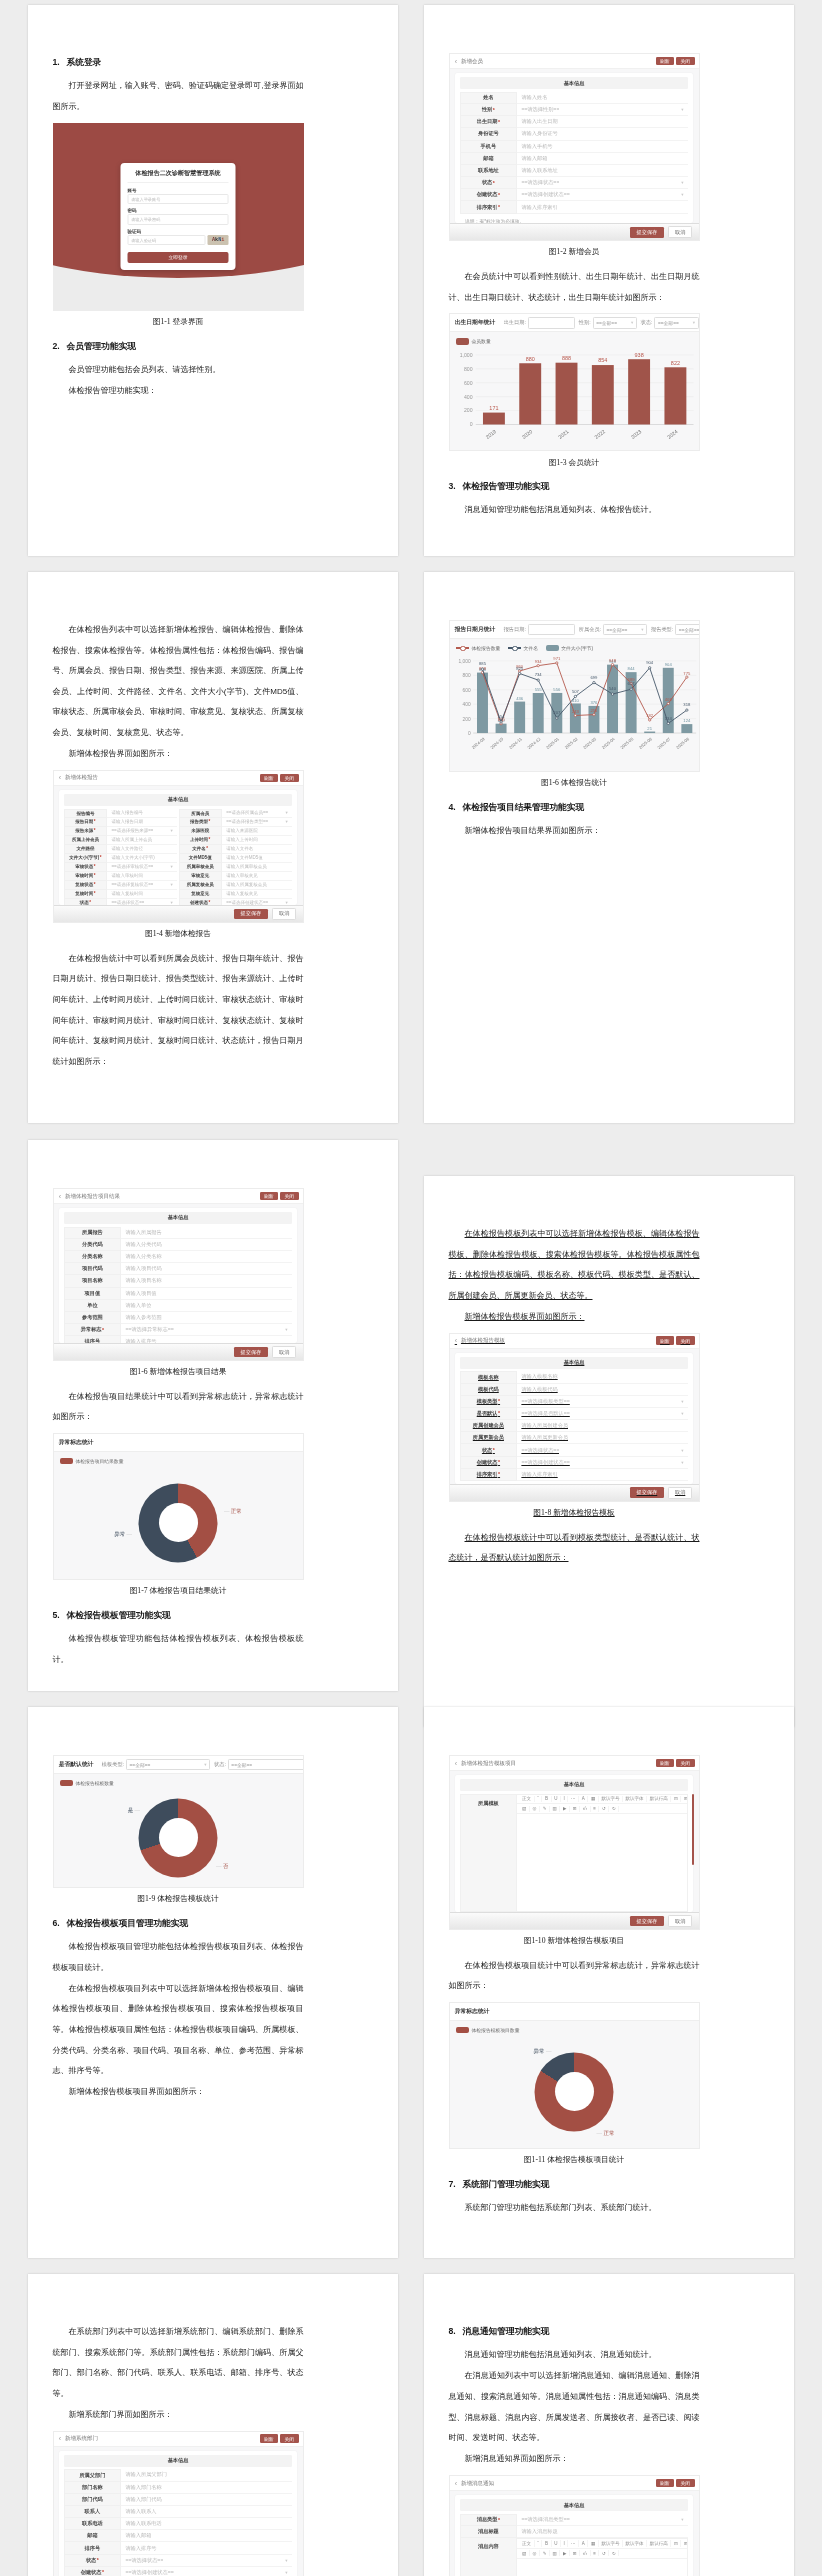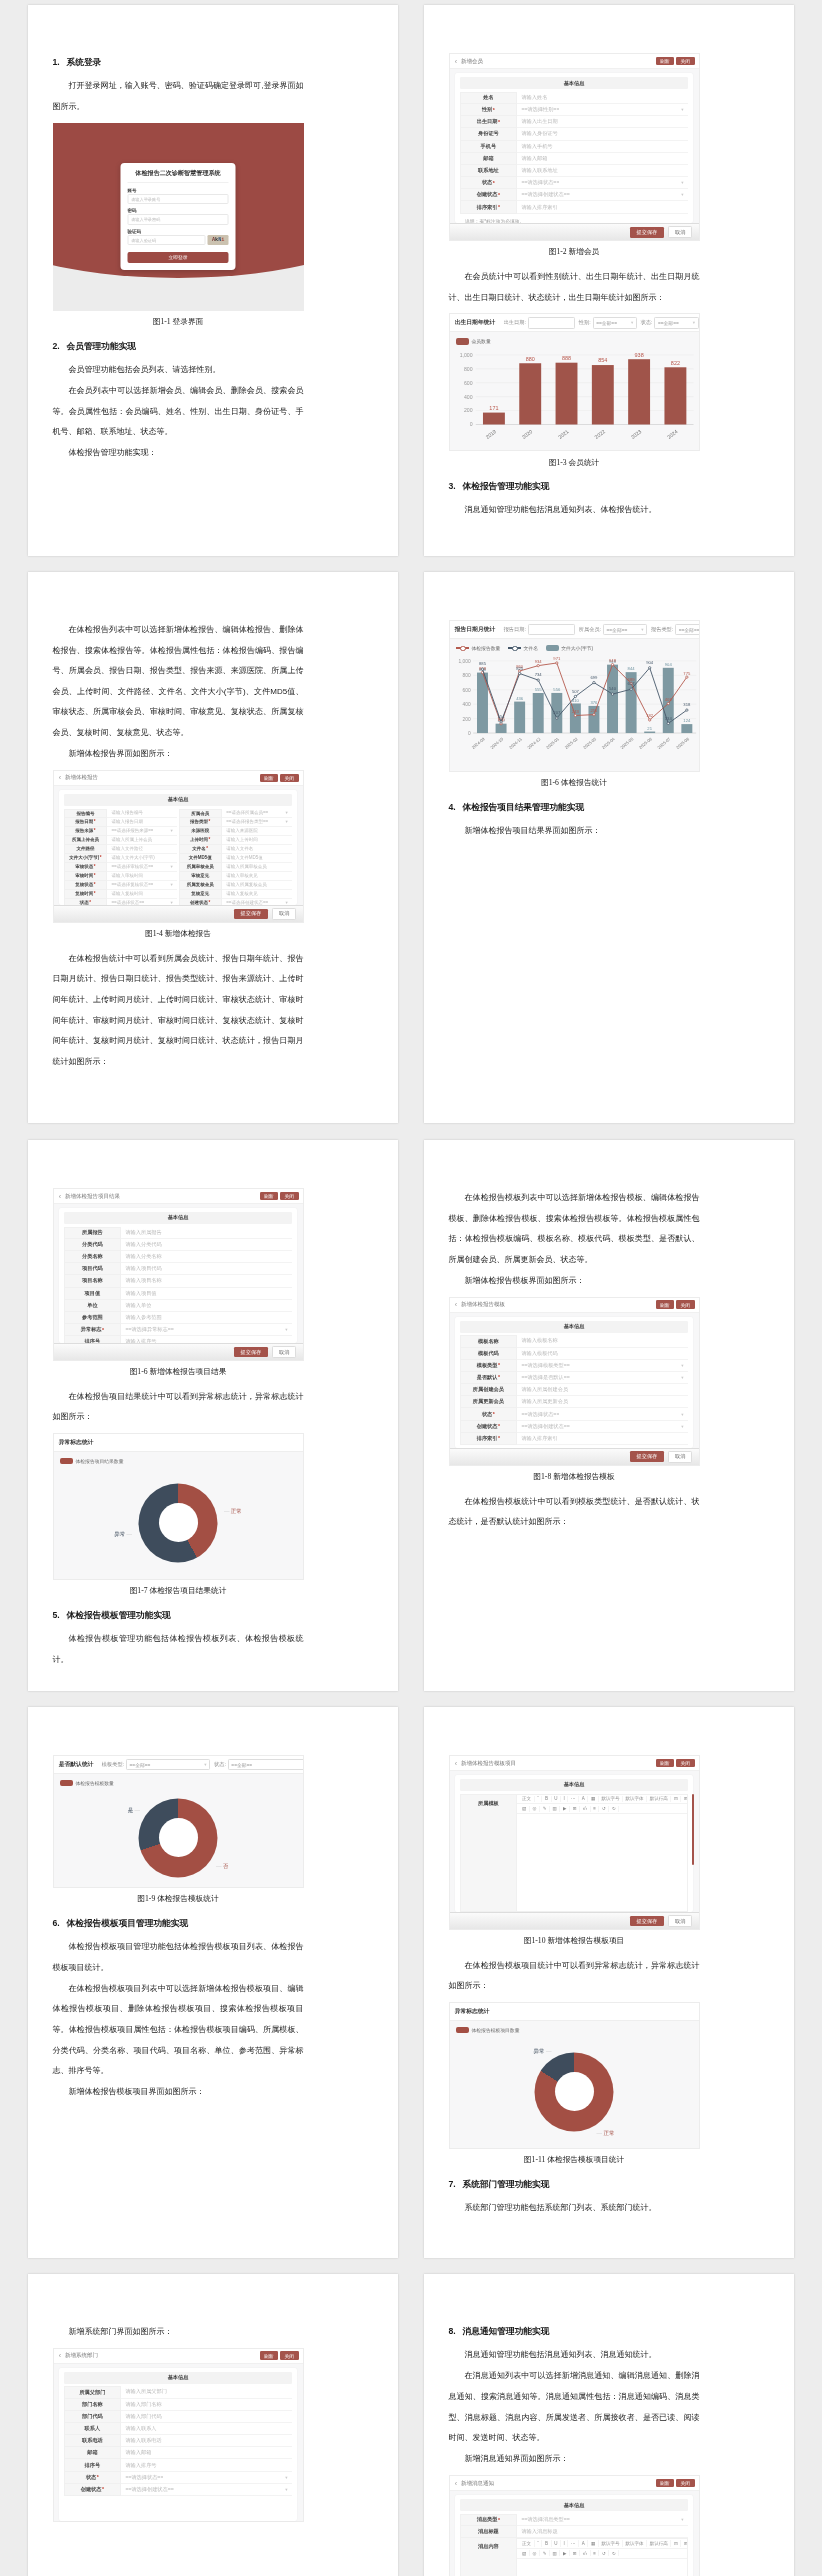--- a/index.html
+++ b/index.html
@@ -122,21 +122,20 @@
             </div>
             <div class="login-btn">立即登录</div>
           </div>
         </div>
         <div class="caption">图1-1 登录界面</div>
         <div class="h1">
           <span class="num">2.</span>
           <span>会员管理功能实现</span>
         </div>
         <div class="para">会员管理功能包括会员列表、请选择性别。</div>
-        <div class="para">在会员列表中可以选择新增会员、编辑会员、删除会员、搜索会员等。会员属性包括：会员编码、姓名、性别、出生日期、身份证号、手机号、邮箱、联系地址、状态等。</div>
         <div class="para">体检报告管理功能实现：</div>
       </div>
     </div>
     <div class="page" style="left: 424px; top: 5.2px;">
       <div class="content">
         <div class="fig" style="height: 188px;">
           <div class="shot">
             <div class="shot-header">
               <span class="back">‹</span>
               <span class="shot-title">新增会员</span>
@@ -810,21 +809,21 @@
           </div>
         </div>
         <div class="caption">图1-7 体检报告项目结果统计</div>
         <div class="h1">
           <span class="num">5.</span>
           <span>体检报告模板管理功能实现</span>
         </div>
         <div class="para">体检报告模板管理功能包括体检报告模板列表、体检报告模板统计。</div>
       </div>
     </div>
-    <div class="page" style="left: 424px; top: 1140px;">
+    <div class="page" style="left: 424px; top: 1176px; text-decoration: underline;">
       <div class="content">
         <div class="para">在体检报告模板列表中可以选择新增体检报告模板、编辑体检报告模板、删除体检报告模板、搜索体检报告模板等。体检报告模板属性包括：体检报告模板编码、模板名称、模板代码、模板类型、是否默认、所属创建会员、所属更新会员、状态等。</div>
         <div class="para">新增体检报告模板界面如图所示：</div>
         <div class="fig" style="height: 169px;">
           <div class="shot">
             <div class="shot-header">
               <span class="back">‹</span>
               <span class="shot-title">新增体检报告模板</span>
               <div class="hbtns">
                 <span class="btn-red">刷新</span>
@@ -1054,20 +1053,21 @@
         <div class="caption">图1-11 体检报告模板项目统计</div>
         <div class="h1">
           <span class="num">7.</span>
           <span>系统部门管理功能实现</span>
         </div>
         <div class="para">系统部门管理功能包括系统部门列表、系统部门统计。</div>
       </div>
     </div>
     <div class="page" style="left: 28px; top: 2274px;">
       <div class="content">
+        <div class="para">在系统部门列表中可以选择新增系统部门、编辑系统部门、删除系统部门、搜索系统部门等。系统部门属性包括：系统部门编码、所属父部门、部门名称、部门代码、联系人、联系电话、邮箱、排序号、状态等。</div>
         <div class="para">新增系统部门界面如图所示：</div>
         <div class="fig" style="height: 174px;">
           <div class="shot">
             <div class="shot-header">
               <span class="back">‹</span>
               <span class="shot-title">新增系统部门</span>
               <div class="hbtns">
                 <span class="btn-red">刷新</span>
                 <span class="btn-red">关闭</span>
               </div>

